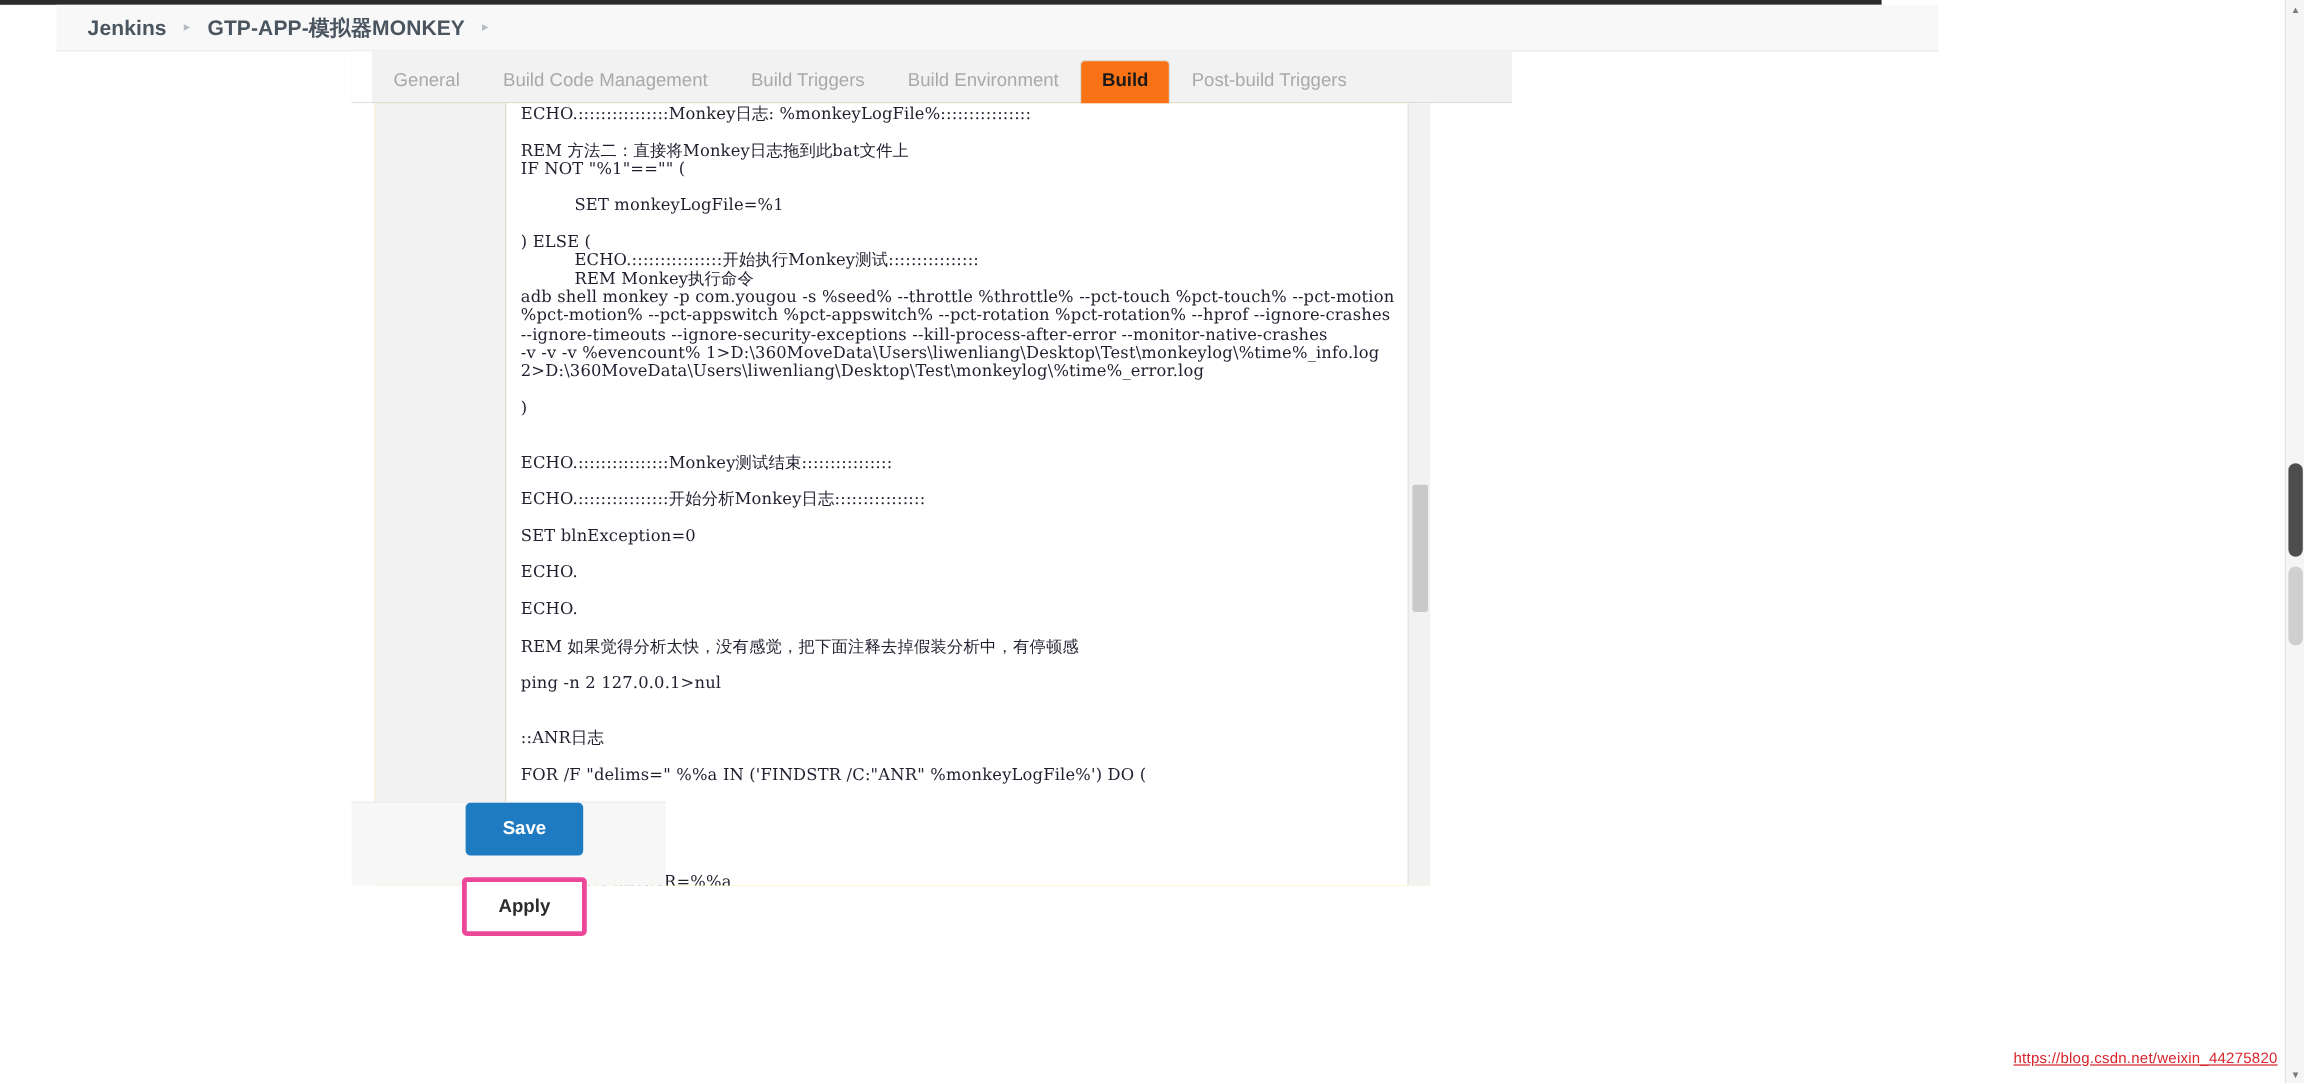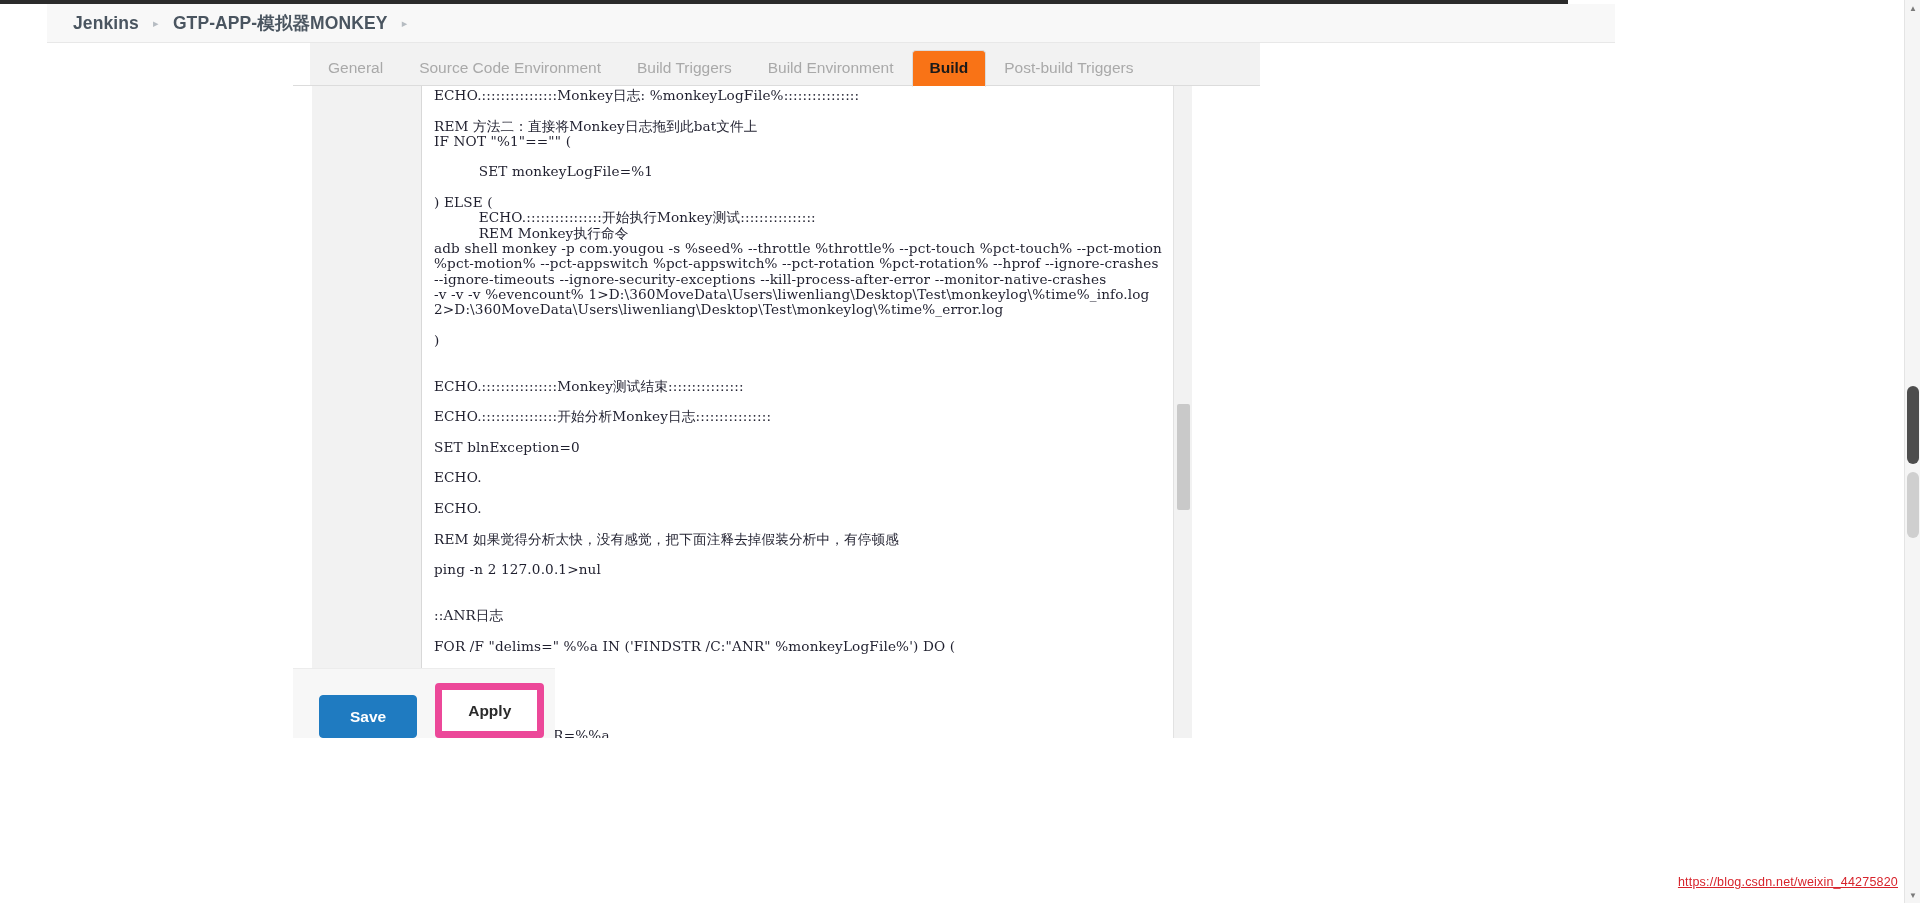--- a/index.html
+++ b/index.html
@@ -185,44 +185,45 @@
   
   .action-bar {
     position: absolute;
     left: 293px;
     top: 668px;
     width: 262px;
     height: 70px;
     background: #f7f7f7;
     border-top: 1px solid #ececec;
     display: flex;
-    align-items: flex-end;
+    align-items: center;
     gap: 18px;
     padding-left: 26px;
     z-index: 10;
+    flex-direction: column;
   }
   .btn {
     font-family: "Liberation Sans", sans-serif;
     font-size: 15.5px;
     font-weight: bold;
     border-radius: 4px;
     cursor: pointer;
     line-height: 1;
     white-space: nowrap;
   }
   .btn-save {
     background: #1f7bc1;
     color: #ffffff;
     border: 1px solid #1f7bc1;
     padding: 13px 30px;
   }
   .btn-apply {
     background: #ffffff;
     color: #2b2b2b;
-    border: 7px solid #ec4899;
+    border: 4px solid #ec4899;
     padding: 13px 26px;
   }
 
   
   .browser-scrollbar {
     position: absolute;
     top: 0; right: 0;
     width: 16px;
     height: 903px;
     background: #f5f5f5;
@@ -291,21 +292,21 @@
     <span class="crumb-sep">▸</span>
   </div>
 
   <div class="outer-left"></div>
   <div class="content-col"></div>
 
   <div class="tabbar">
     <div class="tab-left-blank"></div>
     <div class="tabs">
       <div class="tab">General</div>
-      <div class="tab">Source Code Environment</div>
+      <div class="tab">Build Code Management</div>
       <div class="tab">Build Triggers</div>
       <div class="tab">Build Environment</div>
       <div class="tab active">Build</div>
       <div class="tab">Post-build Triggers</div>
     </div>
   </div>
 
   <div class="left-rail"></div>
 
   <div class="script-wrap">

